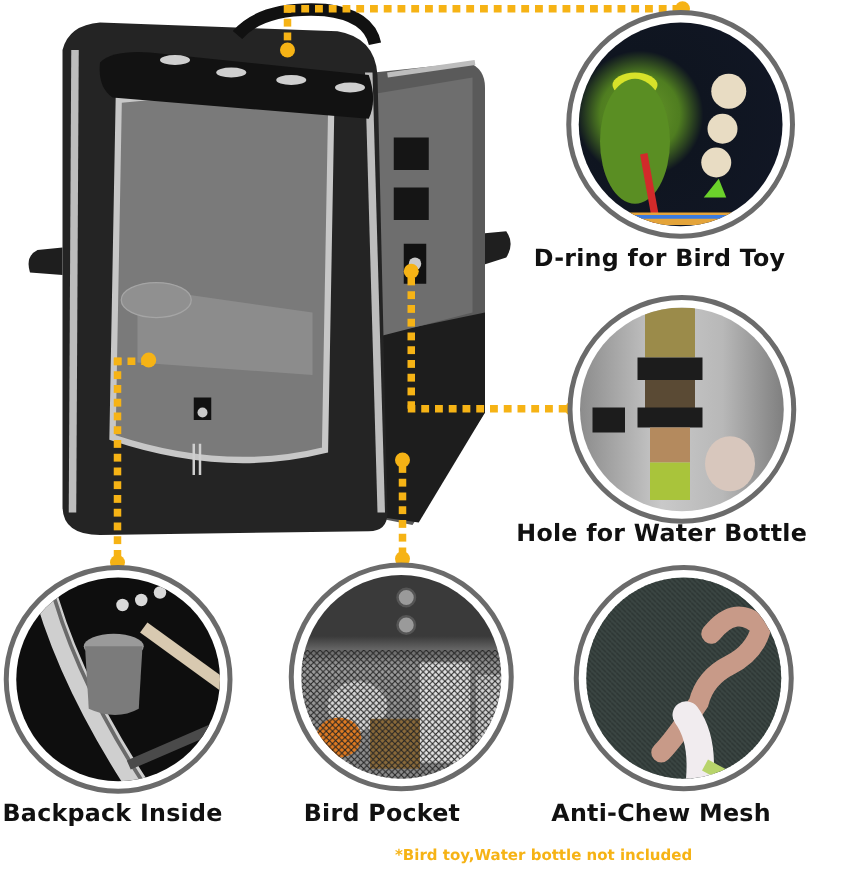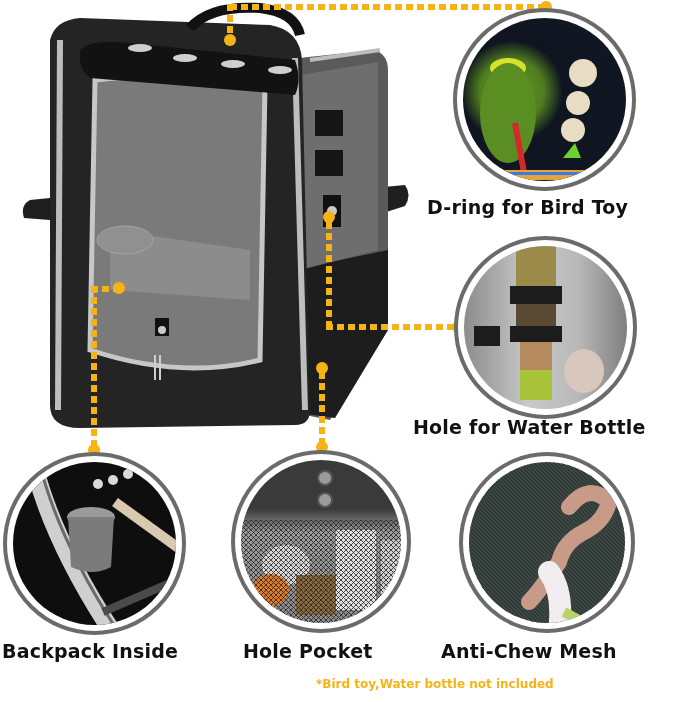--- a/index.html
+++ b/index.html
@@ -146,21 +146,21 @@
       <circle cx="84" cy="40" r="7" fill="#9a9a9a" stroke="#555" stroke-width="2"></circle>
       <ellipse cx="45" cy="105" rx="24" ry="20" fill="#d6d6d6"></ellipse>
       <ellipse cx="30" cy="130" rx="18" ry="16" fill="#e07b22"></ellipse>
       <rect x="55" y="115" width="40" height="40" fill="#8a6a3a"></rect>
       <rect x="95" y="70" width="40" height="80" fill="#e0e0e0"></rect>
       <rect x="140" y="80" width="28" height="70" fill="#d0d0d0"></rect>
       <rect x="0" y="60" width="168" height="111" fill="url(#mesh)"></rect>
     </svg>
   </div>
 </div>
-<div class="label" style="left:243px;top:640px;">Hole Pocket</div>
+<div class="label" style="left:243px;top:640px;">Bird Pocket</div>
 
 <div class="circle" style="left:459px;top:452px;width:176px;height:181px;">
   <div class="inner" style="background:#3b4643;">
     <svg width="164" height="169" viewBox="0 0 164 169">
       <defs>
         <pattern id="mesh2" width="4" height="4" patternUnits="userSpaceOnUse">
           <path d="M0 0 L4 4" stroke="#2a3230" stroke-width="1"></path>
         </pattern>
       </defs>
       <rect width="164" height="169" fill="url(#mesh2)"></rect>

